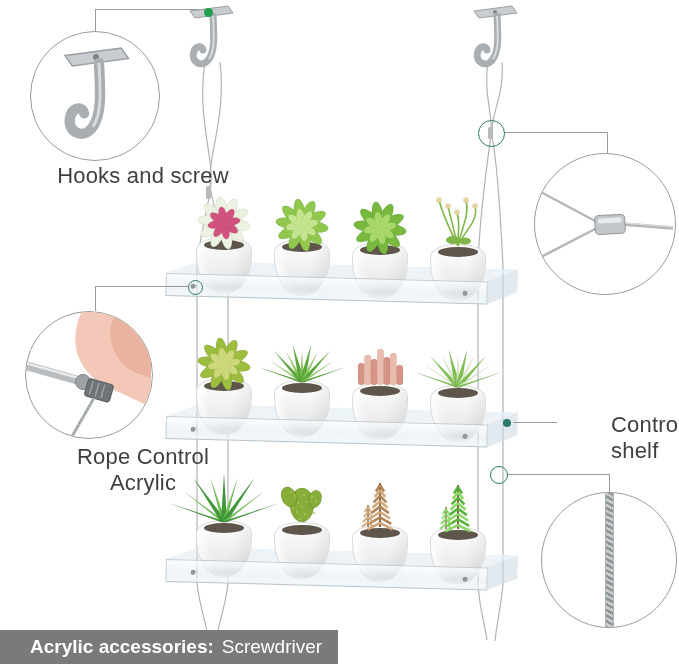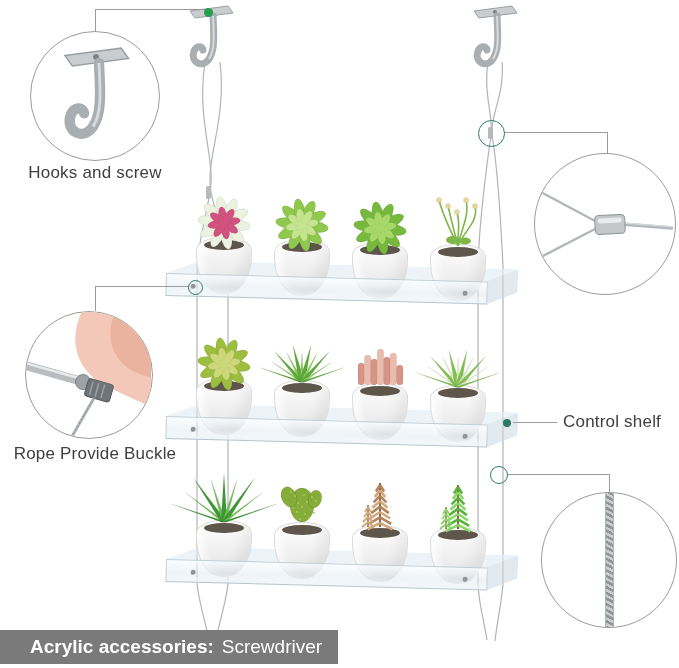--- a/index.html
+++ b/index.html
@@ -6,22 +6,22 @@
   #stage{position:relative;width:679px;height:668px;background:#fff;overflow:hidden;
          font-family:"Liberation Sans", sans-serif;}
   
   .cl{position:absolute;background:var(--line,#9b9b9b);z-index:6;}
   .mk{position:absolute;border:1.5px solid var(--teal,#2c7a68);border-radius:50%;
       background:transparent;z-index:7;box-sizing:border-box;}
   .dot{position:absolute;border-radius:50%;z-index:7;}
   
   .cc{position:absolute;border:1.5px solid #9b9b9b;border-radius:50%;background:#fff;
       overflow:hidden;z-index:8;box-sizing:border-box;}
-  .lbl{position:absolute;color:var(--label,#3f3f3f);font-size:17px;z-index:9;
-       letter-spacing:.2px;}
+  .lbl{position:absolute;color:var(--label,#3f3f3f);font-size:22px;z-index:9;
+       letter-spacing:.2px;padding-left:48px;}
   .lbl.center{text-align:center;}
   
   .hook{position:absolute;width:50px;height:74px;z-index:2;}
   #wires{position:absolute;left:0;top:0;z-index:1;}
   
   .shelf-back,.shelf-front{position:absolute;left:166px;width:352px;
       transform:rotate(1.5deg);transform-origin:0 0;}
   .shelf-back{height:13px;z-index:2;
       background:linear-gradient(180deg,rgba(231,240,246,.78),rgba(212,225,234,.42));
       clip-path:polygon(0 13px,34px 0,352px 0,322px 13px);}
@@ -437,21 +437,21 @@
       <g transform="rotate(16 72 78)">
         <rect x="60" y="69" width="26" height="18" rx="3" fill="#6f7478" stroke="#565a5e"></rect>
         <line x1="65" y1="71" x2="65" y2="85" stroke="#9ca1a5" stroke-width="1.5"></line>
         <line x1="71" y1="71" x2="71" y2="85" stroke="#9ca1a5" stroke-width="1.5"></line>
         <line x1="77" y1="71" x2="77" y2="85" stroke="#9ca1a5" stroke-width="1.5"></line>
       </g>
       <line x1="68" y1="86" x2="44" y2="128" stroke="#aeb3b6" stroke-width="3"></line>
       <line x1="68" y1="86" x2="44" y2="128" stroke="#8e9396" stroke-width="1" stroke-dasharray="2 2"></line>
     </svg>
   </div>
-  <div class="lbl center" style="left:0;top:444px;width:190px">Rope Provide Buckle</div>
+  <div class="lbl center" style="left:0;top:444px;width:190px">Rope Control Acrylic</div>
 
   <div class="cc" style="left:534px;top:153px;width:142px;height:142px">
     <svg width="139" height="139" viewBox="0 0 139 139">
       <line x1="2" y1="36" x2="62" y2="68" stroke="#b3b7b9" stroke-width="2.5"></line>
       <line x1="4" y1="104" x2="62" y2="74" stroke="#b3b7b9" stroke-width="2.5"></line>
       <line x1="86" y1="70" x2="138" y2="74" stroke="#b3b7b9" stroke-width="3.5"></line>
       <line x1="86" y1="68.8" x2="138" y2="72.8" stroke="#d9dcdd" stroke-width="1.2"></line>
       <g transform="rotate(-3 74 71)">
         <rect x="60" y="61" width="30" height="19" rx="4" fill="#c3c7c9" stroke="#8f9497"></rect>
         <rect x="63" y="64" width="24" height="5" rx="2.5" fill="#e9ebec" stroke="none"></rect>

